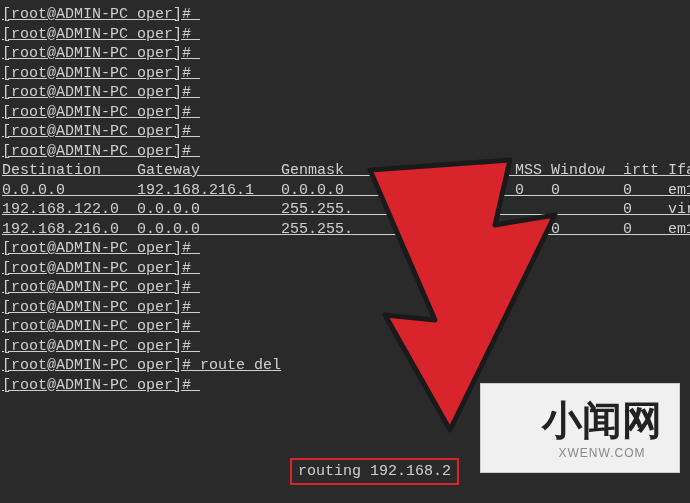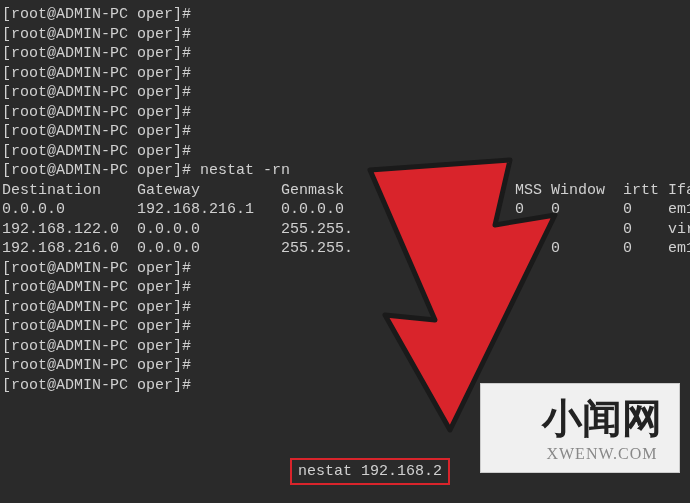--- a/index.html
+++ b/index.html
@@ -14,20 +14,21 @@
       font-size: 15px;
       line-height: 1.3;
       width: 690px;
       height: 503px;
       overflow: hidden;
       position: relative;
       padding: 5px 2px;
     }
     .term-line {
       white-space: pre;
+      text-decoration: underline;
     }
     .arrow-container {
       position: absolute;
       top: 140px;
       left: 340px;
       z-index: 5;
       pointer-events: none;
     }
     .watermark-box {
       position: absolute;
@@ -44,22 +45,22 @@
       align-items: center;
       padding-left: 44px;
     }
     .watermark-text {
       font-family: sans-serif;
       font-size: 40px;
       font-weight: bold;
       color: #222;
     }
     .watermark-sub {
-      font-family: Liberation Serif, serif;
-      font-size: 16px;
+      font-family: Liberation Sans, sans-serif;
+      font-size: 12px;
       color: #888;
       letter-spacing: 1px;
     }
     .highlight-box {
       position: absolute;
       bottom: 18px;
       left: 290px;
       border: 2px solid #d9242b;
       padding: 2px 6px;
       z-index: 3;
@@ -71,47 +72,47 @@
 
 <div id="terminal">
     <div class="term-line">[root@ADMIN-PC oper]# </div>
     <div class="term-line">[root@ADMIN-PC oper]# </div>
     <div class="term-line">[root@ADMIN-PC oper]# </div>
     <div class="term-line">[root@ADMIN-PC oper]# </div>
     <div class="term-line">[root@ADMIN-PC oper]# </div>
     <div class="term-line">[root@ADMIN-PC oper]# </div>
     <div class="term-line">[root@ADMIN-PC oper]# </div>
     <div class="term-line">[root@ADMIN-PC oper]# </div>
-    <div class="term-line">[root@ADMIN-PC oper]# nestat -rn</div>
     <div class="term-line">Destination    Gateway         Genmask                   MSS Window  irtt Iface</div>
     <div class="term-line">0.0.0.0        192.168.216.1   0.0.0.0                   0   0       0    em1</div>
     <div class="term-line">192.168.122.0  0.0.0.0         255.255.                              0    virbr</div>
     <div class="term-line">192.168.216.0  0.0.0.0         255.255.                      0       0    em1</div>
     <div class="term-line">[root@ADMIN-PC oper]# </div>
     <div class="term-line">[root@ADMIN-PC oper]# </div>
     <div class="term-line">[root@ADMIN-PC oper]# </div>
     <div class="term-line">[root@ADMIN-PC oper]# </div>
     <div class="term-line">[root@ADMIN-PC oper]# </div>
     <div class="term-line">[root@ADMIN-PC oper]# </div>
+    <div class="term-line">[root@ADMIN-PC oper]# route del</div>
     <div class="term-line">[root@ADMIN-PC oper]# </div>
   </div>
 
 <div class="arrow-container">
   <svg width="260" height="320" viewBox="0 0 260 320">
     <path d="M 30 30 
              L 170 20 
              L 155 85 
              L 215 75 
              L 110 290 
              L 45 175 
              L 95 180 
              Z" fill="#d9242b" stroke="#1a1a1a" stroke-width="5" stroke-linejoin="round"></path>
   </svg>
 </div>
 
 <div class="highlight-box">
-  <span>nestat 192.168.2</span>
+  <span>routing 192.168.2</span>
 </div>
 
 <div class="watermark-box">
   <div class="watermark-text">小闻网</div>
   <div class="watermark-sub">XWENW.COM</div>
 </div>
 
 </body></html>

